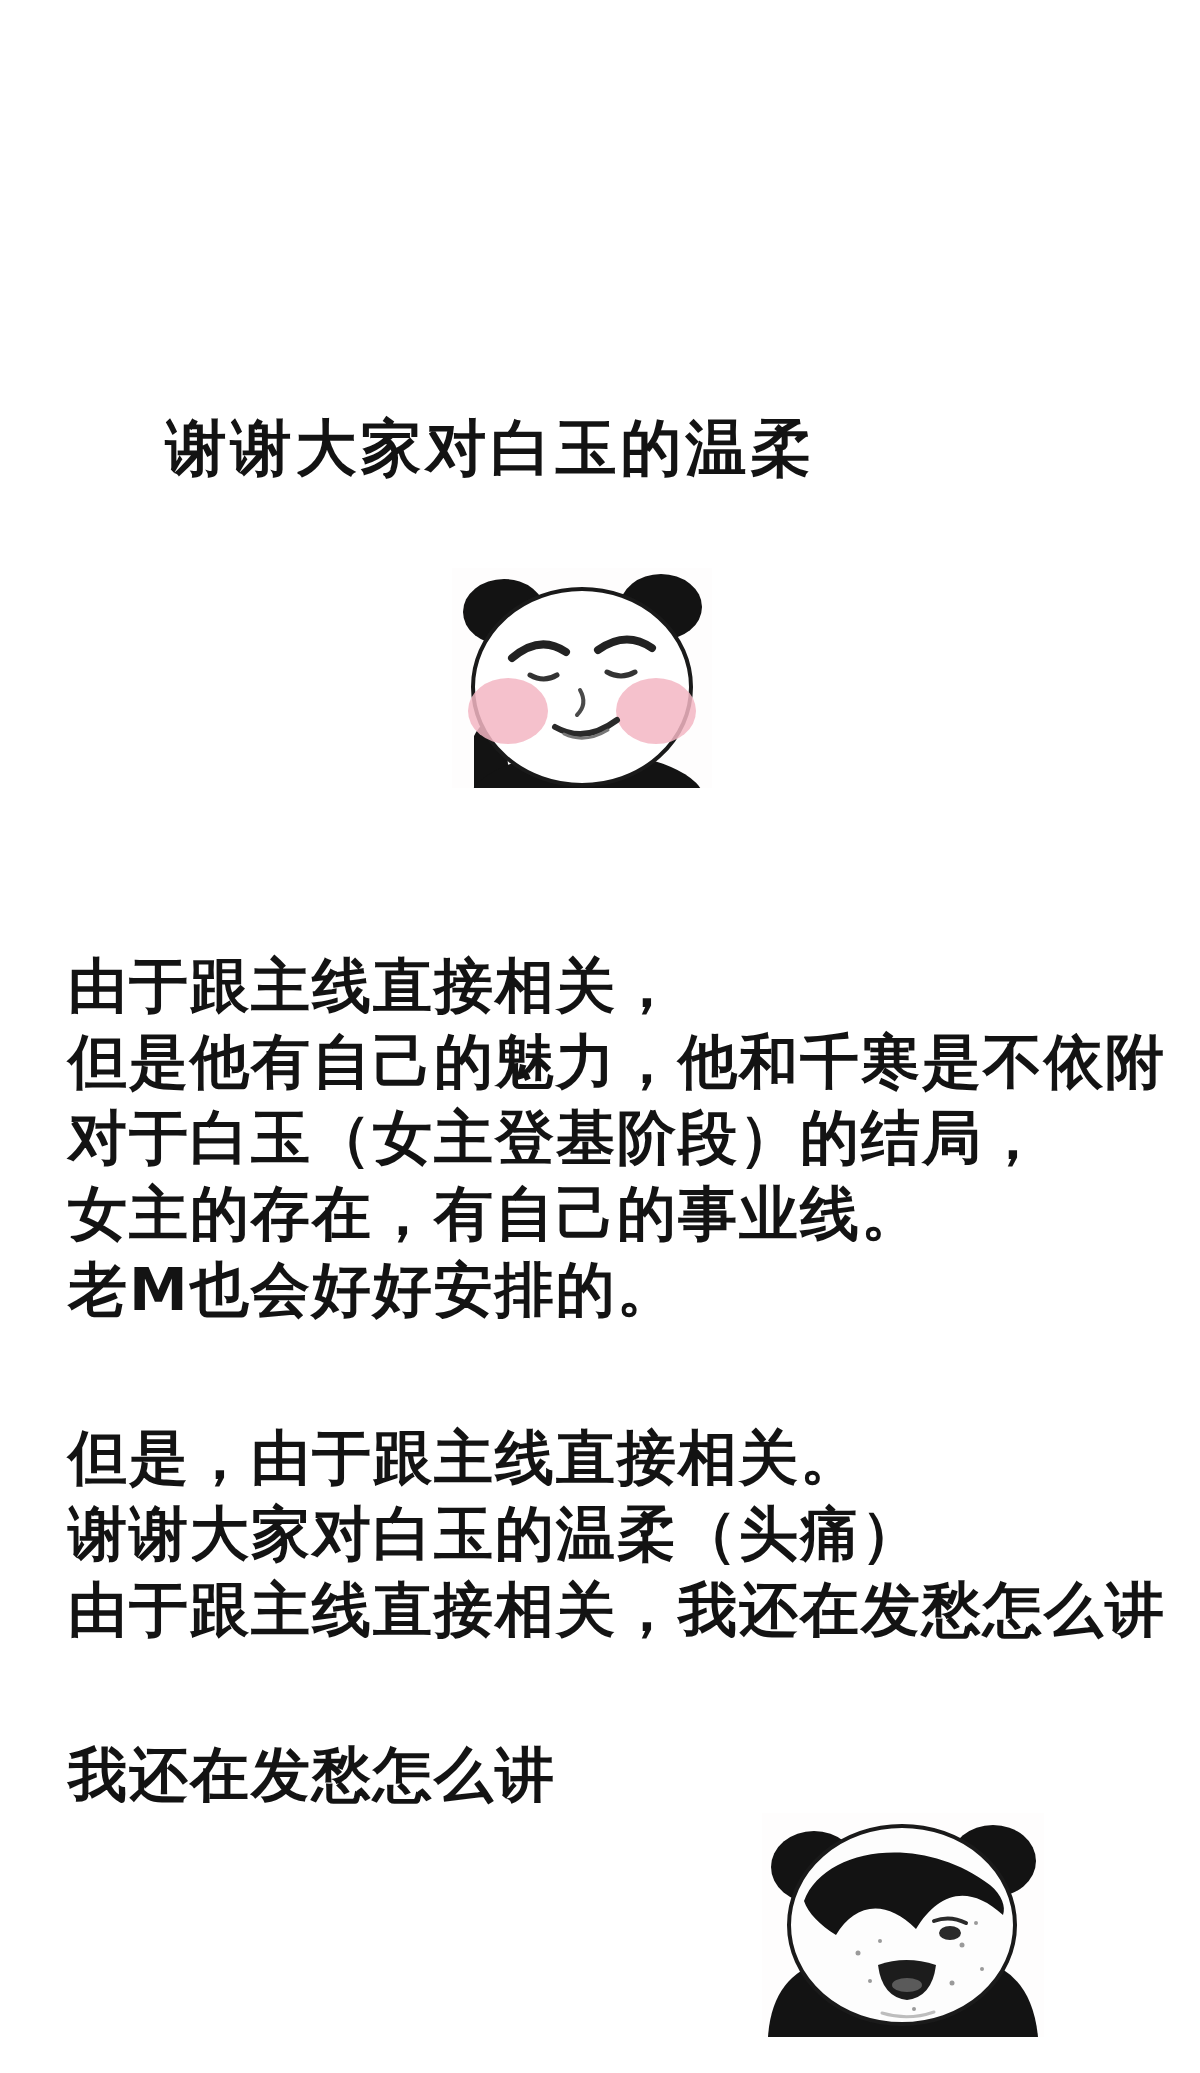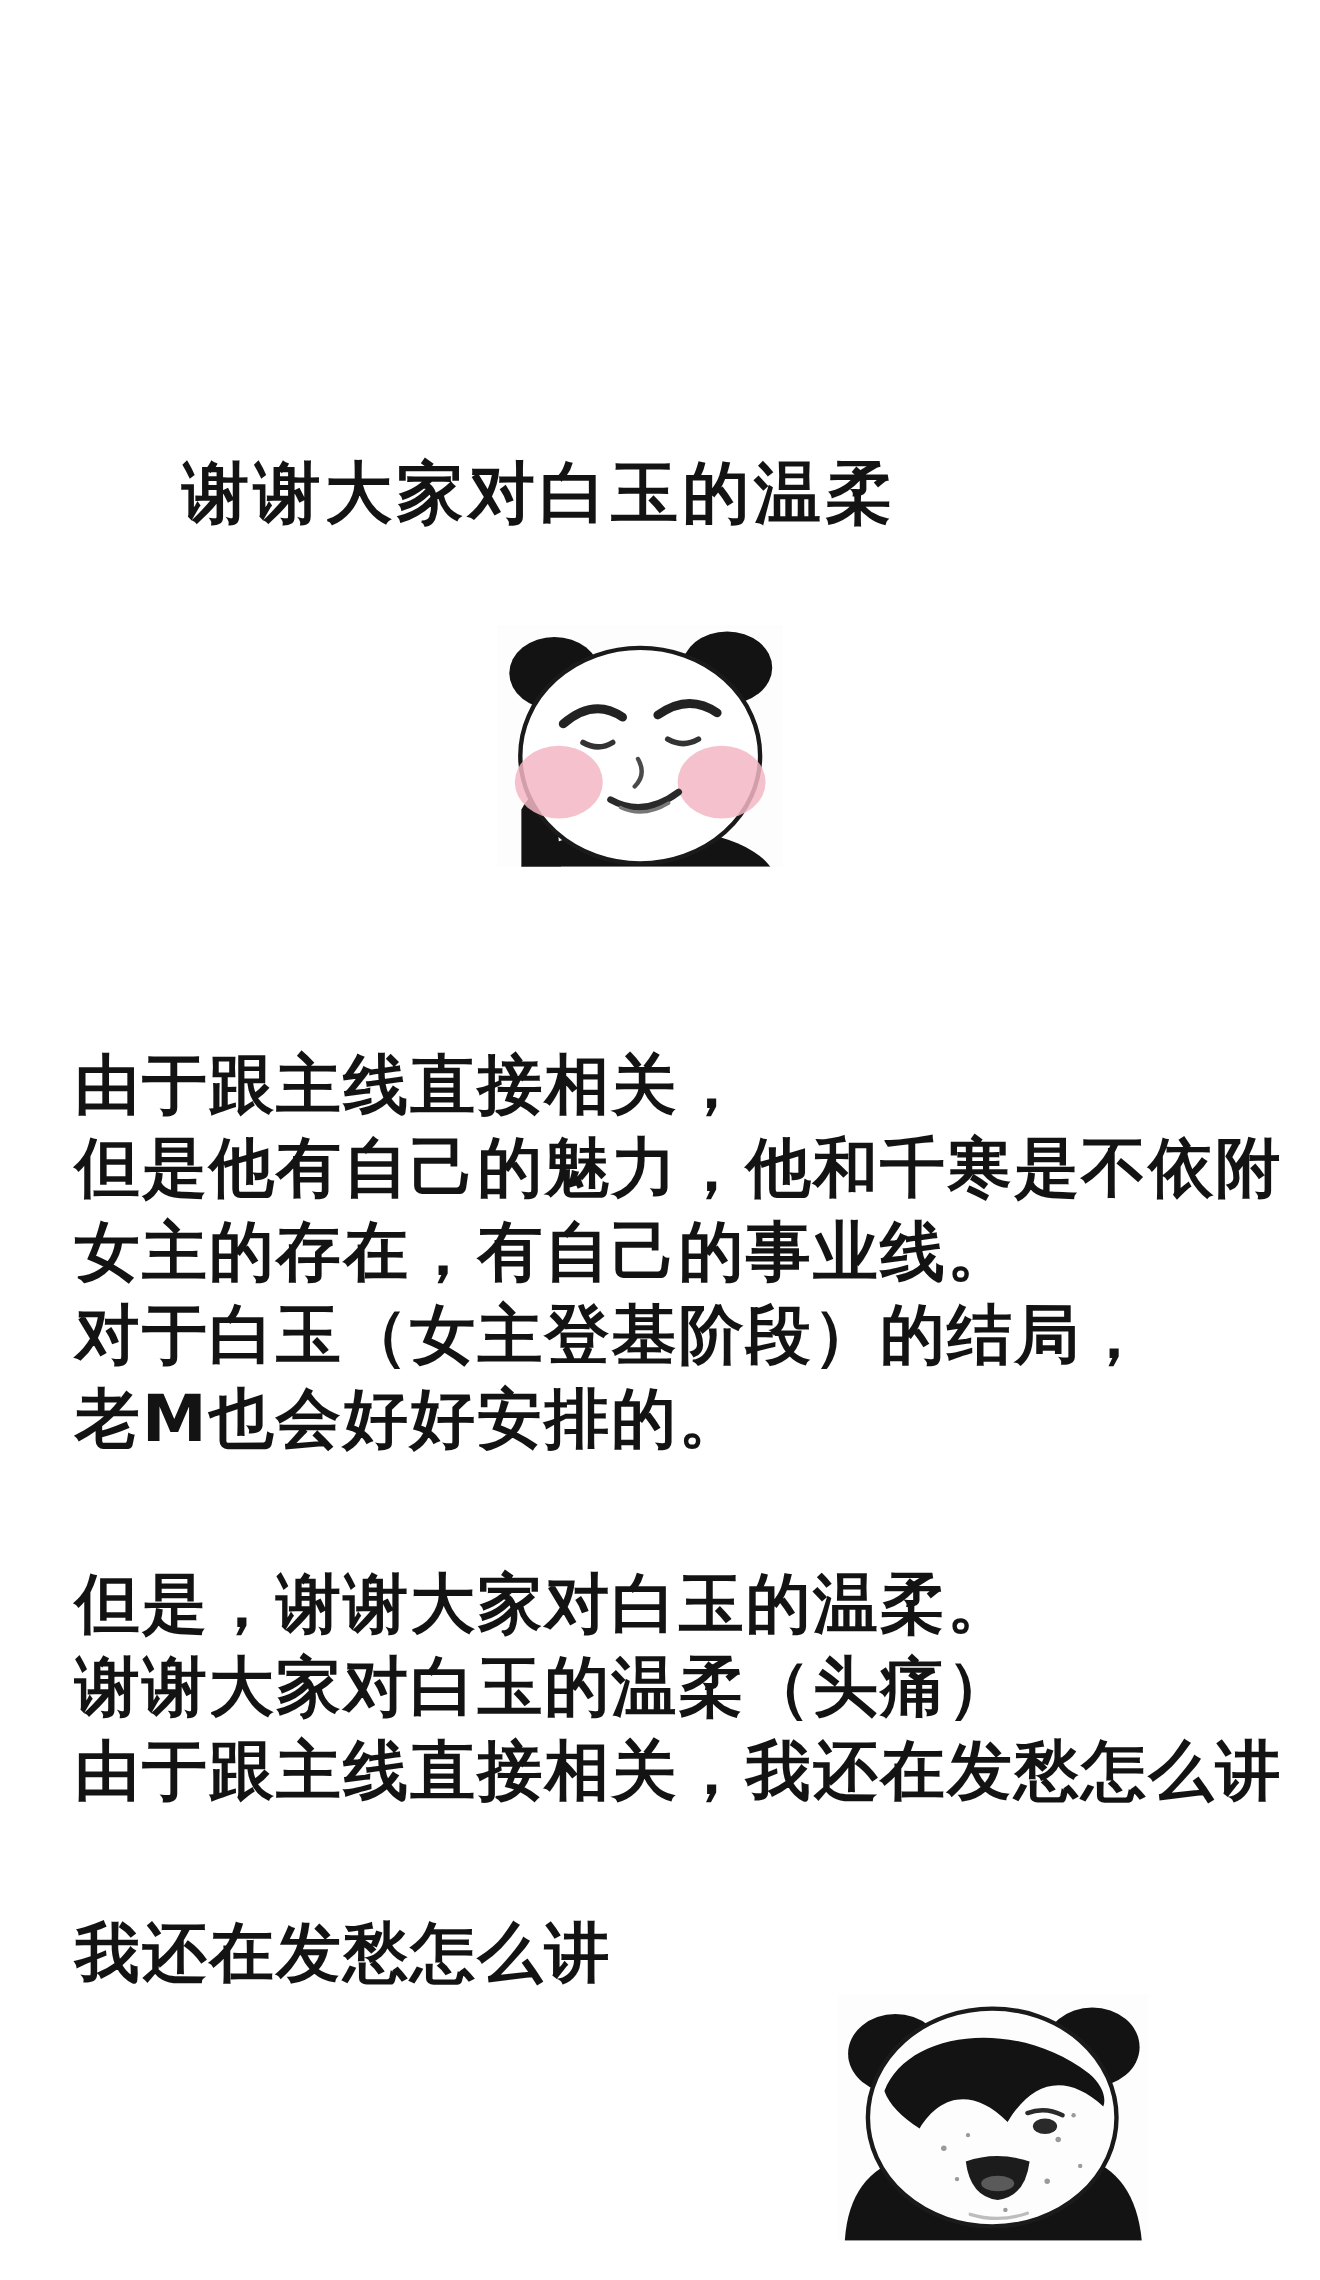--- a/index.html
+++ b/index.html
@@ -78,27 +78,27 @@
       <path d="M128 122 Q136 136 125 147" stroke="#4a4a4a" stroke-width="4" fill="none" stroke-linecap="round"></path>
 
       <path d="M103 159 Q133 176 165 152" stroke="#2a2a2a" stroke-width="6" fill="none" stroke-linecap="round"></path>
       <path d="M112 166 Q133 176 156 162" stroke="#777777" stroke-width="3" fill="none" stroke-linecap="round"></path>
     </svg>
   </div>
 
   <div class="para para-1">
     <div class="line">由于跟主线直接相关，</div>
     <div class="line">但是他有自己的魅力，他和千寒是不依附</div>
+    <div class="line">对于白玉（女主登基阶段）的结局，</div>
     <div class="line">女主的存在，有自己的事业线。</div>
-    <div class="line">对于白玉（女主登基阶段）的结局，</div>
     <div class="line">老M也会好好安排的。</div>
   </div>
 
   <div class="para para-2">
-    <div class="line">但是，谢谢大家对白玉的温柔。</div>
+    <div class="line">但是，由于跟主线直接相关。</div>
     <div class="line">谢谢大家对白玉的温柔（头痛）</div>
     <div class="line">由于跟主线直接相关，我还在发愁怎么讲</div>
   </div>
 
   <div class="para para-3">
     <div class="line">我还在发愁怎么讲</div>
   </div>
 
   <div class="meme meme-2">
     <svg viewBox="0 0 282 224">

